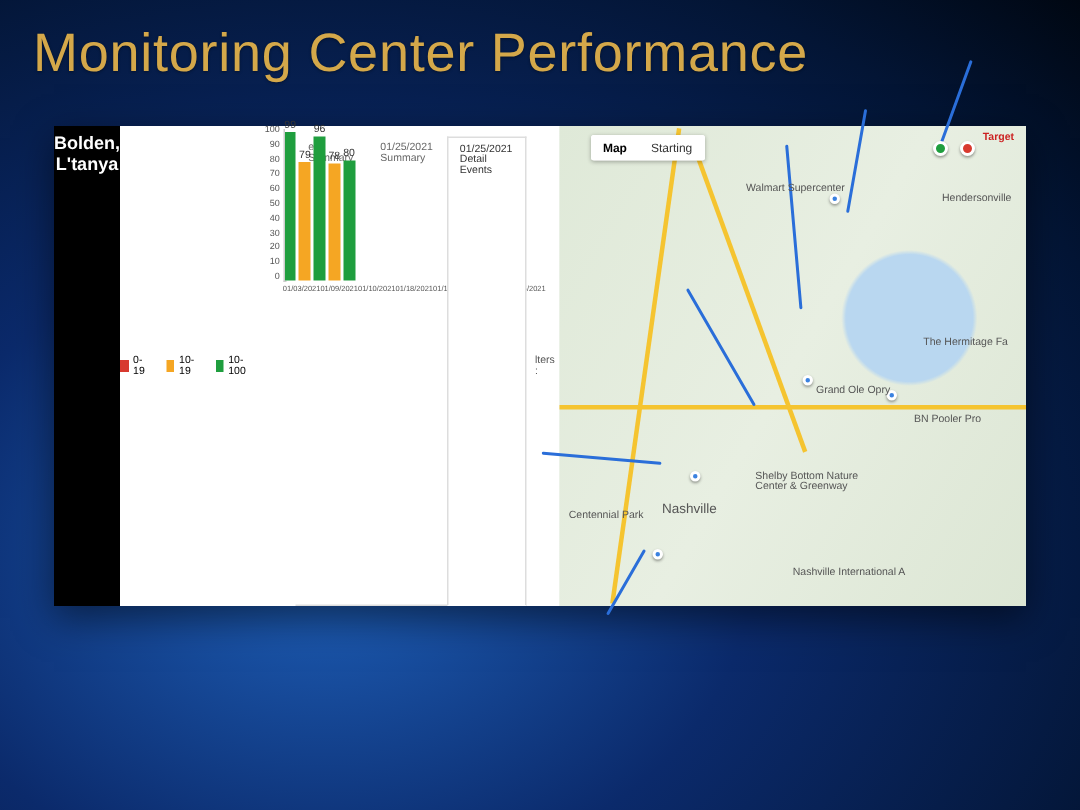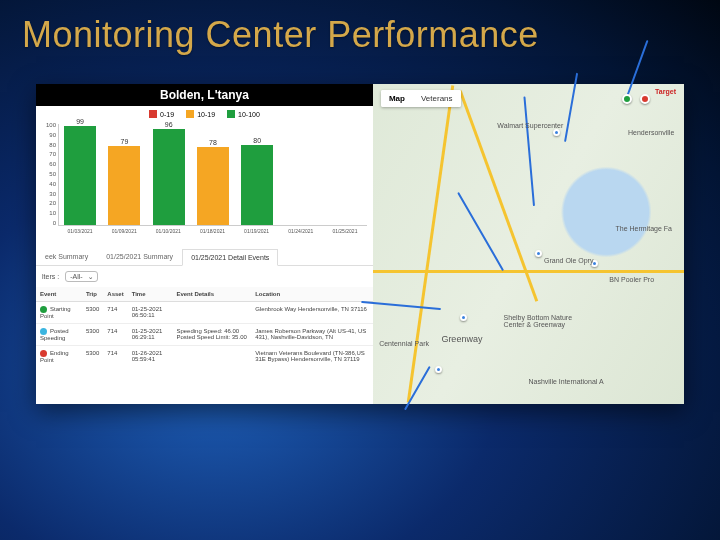--- a/index.html
+++ b/index.html
@@ -11,21 +11,21 @@
   .title {
     font-size: 36px; font-weight: 400; color: #d4a84a;
     padding: 14px 0 0 22px; letter-spacing: 0.5px;
     text-shadow: 0 1px 2px rgba(0,0,0,0.4);
   }
   .panel {
     position: absolute; top: 84px; left: 36px; width: 648px; height: 320px;
     background: #fff; display: flex;
     box-shadow: 0 8px 24px rgba(0,0,0,0.5);
   }
-  .left { width: 52%; display: flex; flex-direction: column; }
+  .left { width: 52%; display: flex; }
   .right { width: 48%; position: relative; background: #eaf1e8; }
 
   
   .chart-title {
     background: #000; color: #fff; font-weight: bold; font-size: 12px;
     text-align: center; padding: 4px 0;
   }
   .legend { display: flex; justify-content: center; gap: 12px; padding: 4px 0; font-size: 7px; }
   .lg { display: flex; align-items: center; gap: 3px; }
   .sw { width: 8px; height: 8px; }
@@ -54,21 +54,21 @@
 
   
   table { width: 100%; border-collapse: collapse; font-size: 6px; color: #444; }
   th { text-align: left; padding: 4px 4px; font-weight: bold; border-bottom: 1px solid #ddd;
        background: #fafafa; }
   td { padding: 4px 4px; vertical-align: top; border-top: 1px solid #eee; }
   .dot { width: 7px; height: 7px; border-radius: 50%; display: inline-block; margin-right: 3px;
          vertical-align: middle; }
 
   
-  .map-controls { position: absolute; top: 6px; left: 8px; display: flex;
+  .map-controls { position: absolute; top: 6px; left: 21px; display: flex;
                   box-shadow: 0 1px 3px rgba(0,0,0,0.3); border-radius: 2px; overflow: hidden;
                   background: #fff; z-index: 5; }
   .map-btn { font-size: 8px; padding: 4px 8px; background: #fff; color: #333; }
   .map-btn.active { color: #000; font-weight: bold; }
   .map-bg { position: absolute; inset: 0;
             background:
               radial-gradient(circle at 75% 40%, #b9d7f0 0%, #b9d7f0 14%, transparent 15%),
               linear-gradient(120deg, #dfe9d8 0%, #e8efe2 50%, #dce6d4 100%);
   }
   .road { position: absolute; background: #f5c430; }
@@ -206,21 +206,21 @@
             <td></td>
             <td>Vietnam Veterans Boulevard (TN-386,US 31E Bypass) Hendersonville, TN 37119</td>
           </tr>
         </tbody>
     </table>
   </div>
 
   <div class="right">
     <div class="map-controls">
       <div class="map-btn active">Map</div>
-      <div class="map-btn">Veterans</div>
+      <div class="map-btn">Starting</div>
     </div>
     <div class="target-label">Target</div>
     <div class="map-bg"></div>
 
     <div class="road" style="left:18%;top:0;width:3px;height:100%;transform:rotate(8deg);"></div>
     <div class="road" style="left:0;top:58%;width:100%;height:3px;"></div>
     <div class="road" style="left:40%;top:0;width:3px;height:70%;transform:rotate(-20deg);"></div>
 
     <div class="route" style="left:82%;top:4%;height:60px;transform:rotate(200deg);"></div>
     <div class="route" style="left:62%;top:18%;height:70px;transform:rotate(190deg);"></div>
@@ -232,21 +232,21 @@
     <div class="pin green" style="left:80%;top:3%;"></div>
     <div class="pin red" style="left:86%;top:3%;"></div>
     <div class="pin blue" style="left:58%;top:14%;"></div>
     <div class="pin blue" style="left:52%;top:52%;"></div>
     <div class="pin blue" style="left:28%;top:72%;"></div>
     <div class="pin blue" style="left:20%;top:88%;"></div>
     <div class="pin blue" style="left:70%;top:55%;"></div>
 
     <span class="map-label" style="left:40%;top:12%;">Walmart Supercenter</span>
     <span class="map-label" style="left:82%;top:14%;">Hendersonville</span>
-    <span class="map-label city" style="left:22%;top:78%;">Greenway</span>
+    <span class="map-label city" style="left:22%;top:78%;">Nashville</span>
     <span class="map-label" style="left:55%;top:54%;">Grand Ole Opry</span>
     <span class="map-label" style="left:78%;top:44%;">The Hermitage Fa</span>
     <span class="map-label" style="left:2%;top:80%;">Centennial Park</span>
     <span class="map-label" style="left:42%;top:72%;width:70px;">Shelby Bottom Nature Center &amp; Greenway</span>
     <span class="map-label" style="left:76%;top:60%;">BN Pooler Pro</span>
     <span class="map-label" style="left:50%;top:92%;">Nashville International A</span>
   </div>
 </div>
 
 </body></html>

